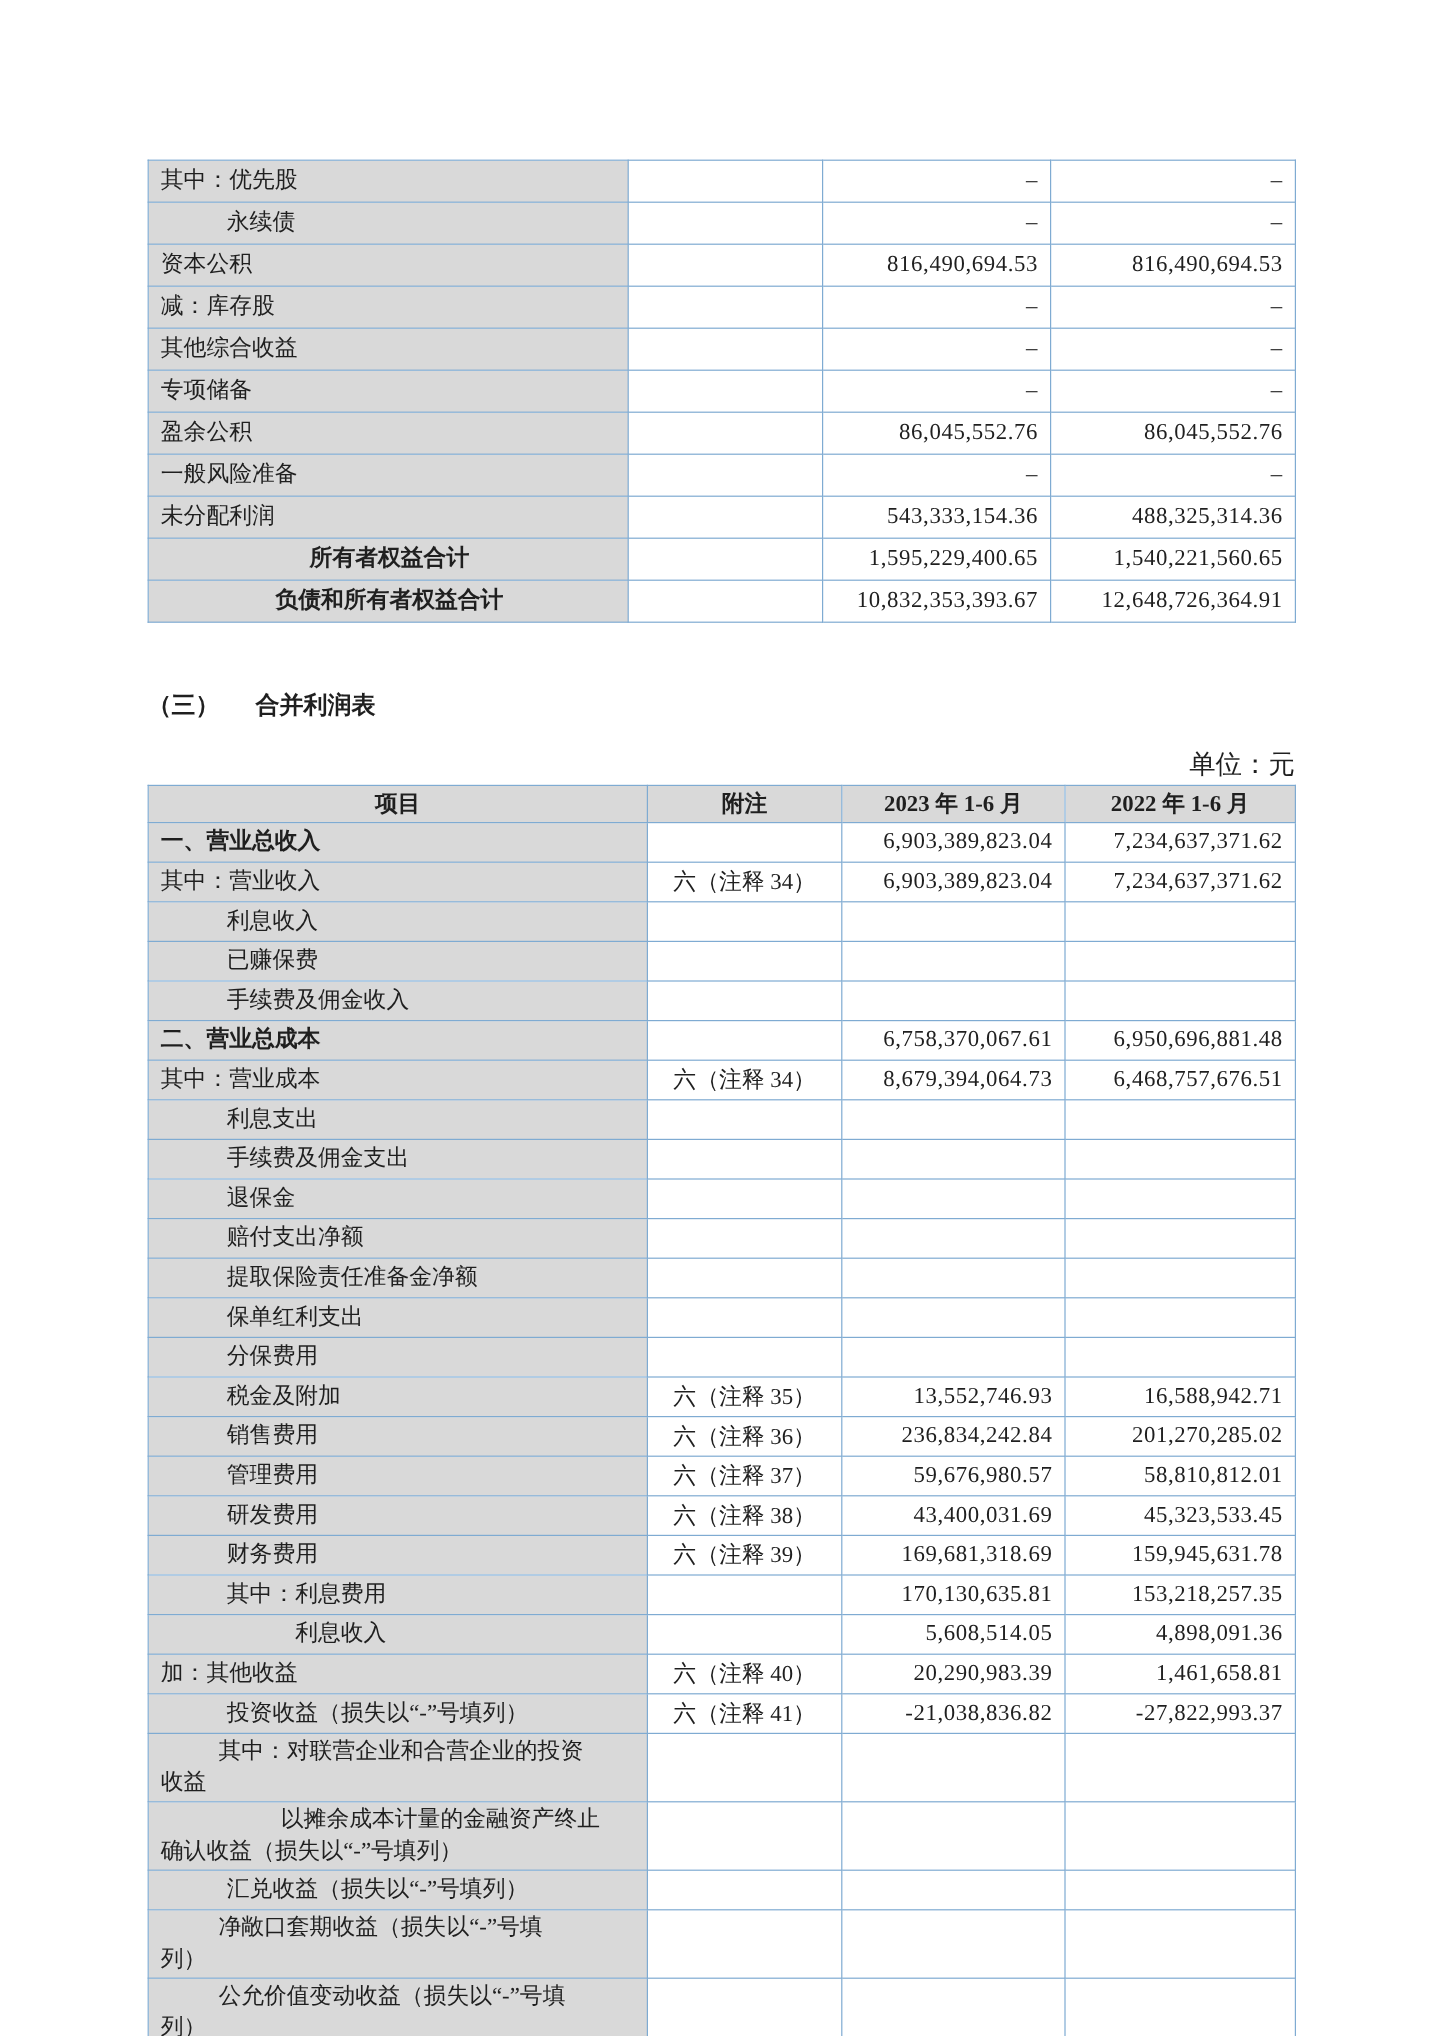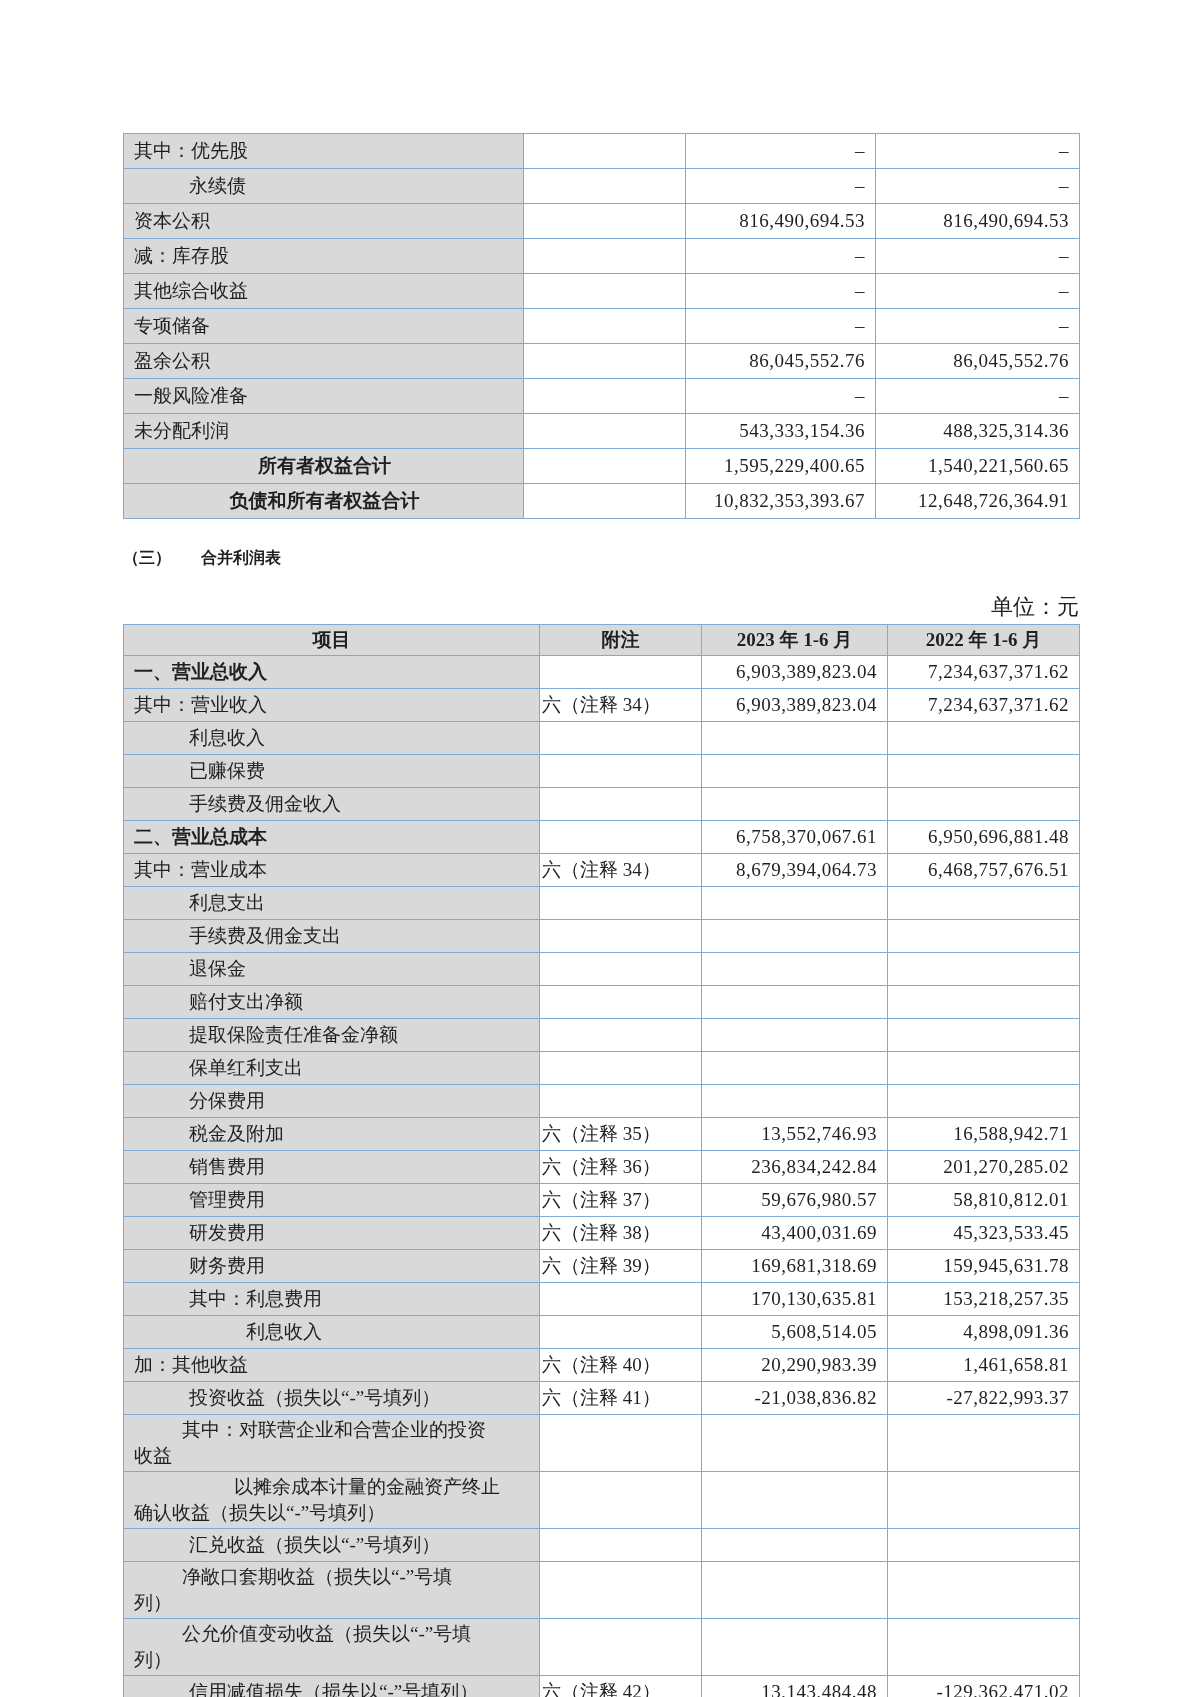--- a/index.html
+++ b/index.html
@@ -22,31 +22,31 @@
   table.income th{
     height:28px;background:var(--cell-bg,#d9d9d9);
     font-weight:bold;text-align:center;padding:1px 2px;margin-top:40px;
   }
   .c-label{
     background:var(--cell-bg,#d9d9d9);
     text-align:left;
     padding:2px 8px 2px 10px;
     line-height:26px;
   }
-  .c-note{text-align:left;padding:1px 2px;}
+  .c-note{text-align:center;padding:1px 12px;}
   .c-val{text-align:right;padding:1px 10px 1px 2px;letter-spacing:0.5px;}
   
   .l1{text-indent:55px;}
   .l2{text-indent:112px;}
   .h1{text-indent:48px;}
   .h2{text-indent:100px;}
   .bold{font-weight:bold;}
   .total{text-align:center;font-weight:bold;text-indent:0;}
   .section-heading{
-    margin-top:26px;font-size:16px;font-weight:bold;line-height:26px;
+    margin-top:56px;font-size:20px;font-weight:bold;line-height:26px;
   }
   .section-title{margin-left:30px;}
   .unit-line{
     margin-top:24px;margin-bottom:5px;
     text-align:right;font-size:22px;line-height:24px;
   }
 </style>
 </head>
 <body style="--border-color: #7fabd2; --cell-bg: #d9d9d9; background: rgb(255, 255, 255);">
 

